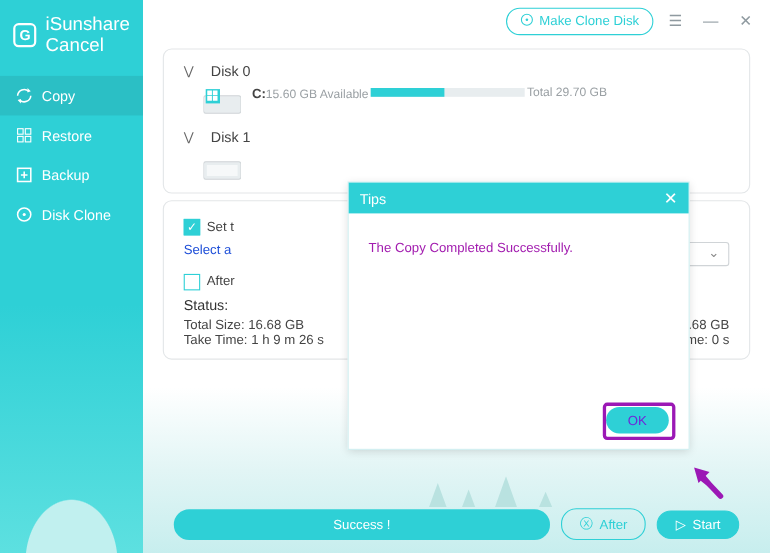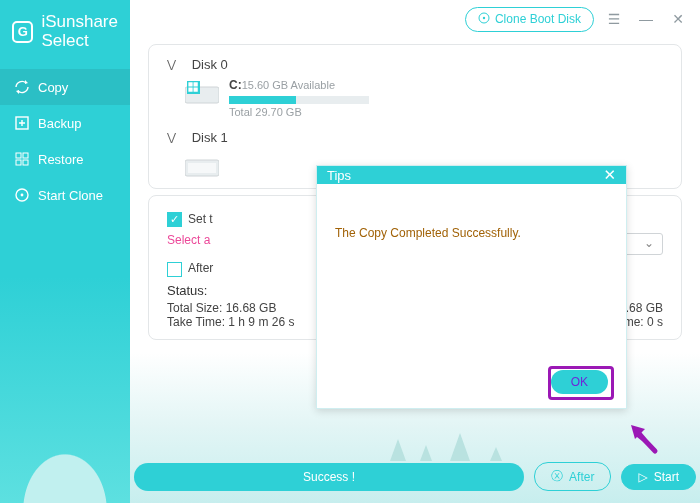--- a/index.html
+++ b/index.html
@@ -17,112 +17,112 @@
 .main{flex:1;background:linear-gradient(180deg,#fff 0%,#fff 70%,#e2f5f5 85%,#c7eeee 100%);position:relative;padding:0}
 .titlebar{height:38px;display:flex;align-items:center;justify-content:flex-end;gap:8px;padding:0 10px}
 .make-boot{border:1px solid #2ed0d6;border-radius:14px;padding:4px 12px;color:#2ed0d6;font-size:12px;display:flex;align-items:center;gap:5px;cursor:pointer}
 .win-btn{width:24px;height:24px;color:#8f9aa0;display:flex;align-items:center;justify-content:center;cursor:pointer;font-size:14px}
 .panel{background:#fff;border:1px solid #e3e6e8;border-radius:8px;margin:6px 18px;padding:10px 18px;font-size:12px;color:#444}
 .disk-row{display:flex;align-items:center;gap:6px;font-size:13px;color:#444;padding:2px 0 6px}
 .chev{font-size:11px;color:#666}
 .parts{display:flex;gap:40px;padding-left:18px}
 .part{display:flex;gap:10px}
 .drive-ico{width:34px;height:24px;margin-top:3px}
-.part-info{display:flex;flex-direction:column;gap:2px}
+.part-info{display:flex;gap:2px}
 .part-title{font-size:12px;color:#444}
 .part-title .g{color:#9aa0a4;font-size:11px}
 .bar{width:140px;height:8px;background:#e8edef;margin-top:2px;position:relative}
 .bar .fill{height:100%;background:#2ed0d6}
 .part-total{font-size:11px;color:#9aa0a4}
 .panel2{background:#fff;border:1px solid #e3e6e8;border-radius:8px;margin:6px 18px;padding:10px 18px;font-size:12px;color:#444}
 .check{display:inline-flex;align-items:center;justify-content:center;width:15px;height:15px;border:1px solid #2ed0d6;margin-right:6px;vertical-align:middle}
 .check.checked{background:#2ed0d6;color:#fff;font-size:11px}
 .row{margin:6px 0}
-.sel-label{color:#ec4899}
+.sel-label{color:#1d4ed8}
 .select{float:right;border:1px solid #d0d4d7;padding:3px 26px 3px 8px;border-radius:3px;font-size:12px;color:#666;position:relative;width:100px;text-align:left;cursor:pointer}
 .select::after{content:"⌄";position:absolute;right:8px;top:2px;color:#888}
 .status-block{margin-top:6px}
 .status-title{font-size:13px;color:#333;margin-bottom:3px}
 .stat-grid{display:flex;justify-content:space-between;font-size:12px;color:#444}
-.footer{position:absolute;left:0;right:0;bottom:12px;display:flex;align-items:center;gap:10px;padding:0 4px}
+.footer{position:absolute;left:0;right:0;bottom:12px;display:flex;align-items:center;gap:10px;padding:0 28px}
 .progress-btn{flex:1;background:#2ed0d6;border-radius:16px;height:28px;display:flex;align-items:center;justify-content:center;color:#fff;font-size:12px;cursor:default}
 .pill{border:1px solid #2ed0d6;color:#2ed0d6;border-radius:14px;padding:5px 16px;font-size:12px;display:flex;gap:6px;align-items:center;cursor:pointer}
 .pill.solid{background:#2ed0d6;color:#fff}
 .trees{position:absolute;left:240px;bottom:42px;width:170px;height:36px;pointer-events:none}
 .dialog{position:absolute;left:186px;top:165px;width:311px;height:244px;background:#fff;border:1px solid #cfeef0;box-shadow:0 2px 8px rgba(0,0,0,.15)}
-.dlg-title{background:#2ed0d6;color:#fff;height:18px;display:flex;align-items:center;justify-content:space-between;padding:0 10px;font-size:13px}
+.dlg-title{background:#2ed0d6;color:#fff;height:28px;display:flex;align-items:center;justify-content:space-between;padding:0 10px;font-size:13px}
 .dlg-close{cursor:pointer;color:#fff;font-size:15px}
-.dlg-body{padding:42px 18px;font-size:12px;color:#a16207}
+.dlg-body{padding:24px 18px;font-size:12px;color:#a21caf}
 .dlg-ok{position:absolute;right:18px;bottom:14px;background:#2ed0d6;color:#6d28d9;border-radius:12px;padding:5px 20px;font-size:12px;cursor:pointer}
 .ok-highlight{position:absolute;right:12px;bottom:8px;width:66px;height:34px;border:3px solid #9b18b5;border-radius:4px;pointer-events:none}
 .arrow{position:absolute;left:493px;top:419px;pointer-events:none}
 </style>
 </head>
 <body>
 
 <div class="app">
   <div class="sidebar">
     <div class="logo">
       <div class="logo-badge">G</div>
       <div class="logo-text">
         <div>iSunshare</div>
-        <div>Select</div>
+        <div>Cancel</div>
       </div>
     </div>
     <div class="nav">
       <div class="nav-item active">
         <span class="nav-icon">
             <svg width="16" height="16" viewBox="0 0 16 16">
               <path fill="none" stroke="#fff" stroke-width="1.4" d="M2 8a6 6 0 0 1 10-4M14 8a6 6 0 0 1-10 4"></path>
               <path fill="#fff" d="M11 1l3 3-3 1zM5 15l-3-3 3-1z"></path>
             </svg>
           </span>
         <span>Copy</span>
-      </div>
-      <div class="nav-item">
-        <span class="nav-icon">
-            <svg width="16" height="16" viewBox="0 0 16 16">
-              <rect x="2" y="2" width="12" height="12" fill="none" stroke="#fff" stroke-width="1.4"></rect>
-              <path stroke="#fff" stroke-width="1.4" d="M8 5v6M5 8h6"></path>
-            </svg>
-          </span>
-        <span>Backup</span>
       </div>
       <div class="nav-item">
         <span class="nav-icon">
             <svg width="16" height="16" viewBox="0 0 16 16">
               <rect x="2" y="2" width="5" height="5" fill="none" stroke="#fff"></rect>
               <rect x="9" y="2" width="5" height="5" fill="none" stroke="#fff"></rect>
               <rect x="2" y="9" width="5" height="5" fill="none" stroke="#fff"></rect>
               <rect x="9" y="9" width="5" height="5" fill="none" stroke="#fff"></rect>
             </svg>
           </span>
         <span>Restore</span>
       </div>
       <div class="nav-item">
         <span class="nav-icon">
             <svg width="16" height="16" viewBox="0 0 16 16">
+              <rect x="2" y="2" width="12" height="12" fill="none" stroke="#fff" stroke-width="1.4"></rect>
+              <path stroke="#fff" stroke-width="1.4" d="M8 5v6M5 8h6"></path>
+            </svg>
+          </span>
+        <span>Backup</span>
+      </div>
+      <div class="nav-item">
+        <span class="nav-icon">
+            <svg width="16" height="16" viewBox="0 0 16 16">
               <circle cx="8" cy="8" r="6" fill="none" stroke="#fff" stroke-width="1.4"></circle>
               <circle cx="8" cy="8" r="1.4" fill="#fff"></circle>
             </svg>
           </span>
-        <span>Start Clone</span>
+        <span>Disk Clone</span>
       </div>
     </div>
     <div class="hill"></div>
   </div>
 
   <div class="main">
     <div class="titlebar">
       <div class="make-boot">
         <span><svg width="12" height="12" viewBox="0 0 12 12">
               <circle cx="6" cy="6" r="5" fill="none" stroke="#2ed0d6"></circle>
               <circle cx="6" cy="6" r="1.2" fill="#2ed0d6"></circle>
             </svg></span>
-        <span>Clone Boot Disk</span>
+        <span>Make Clone Disk</span>
       </div>
       <div class="win-btn">☰</div>
       <div class="win-btn">—</div>
       <div class="win-btn">✕</div>
     </div>
 
     <div class="panel">
       <div class="disk-row"><span class="chev">⋁</span>&nbsp;<span>Disk 0</span></div>
       <div class="parts">
         <div class="part">

